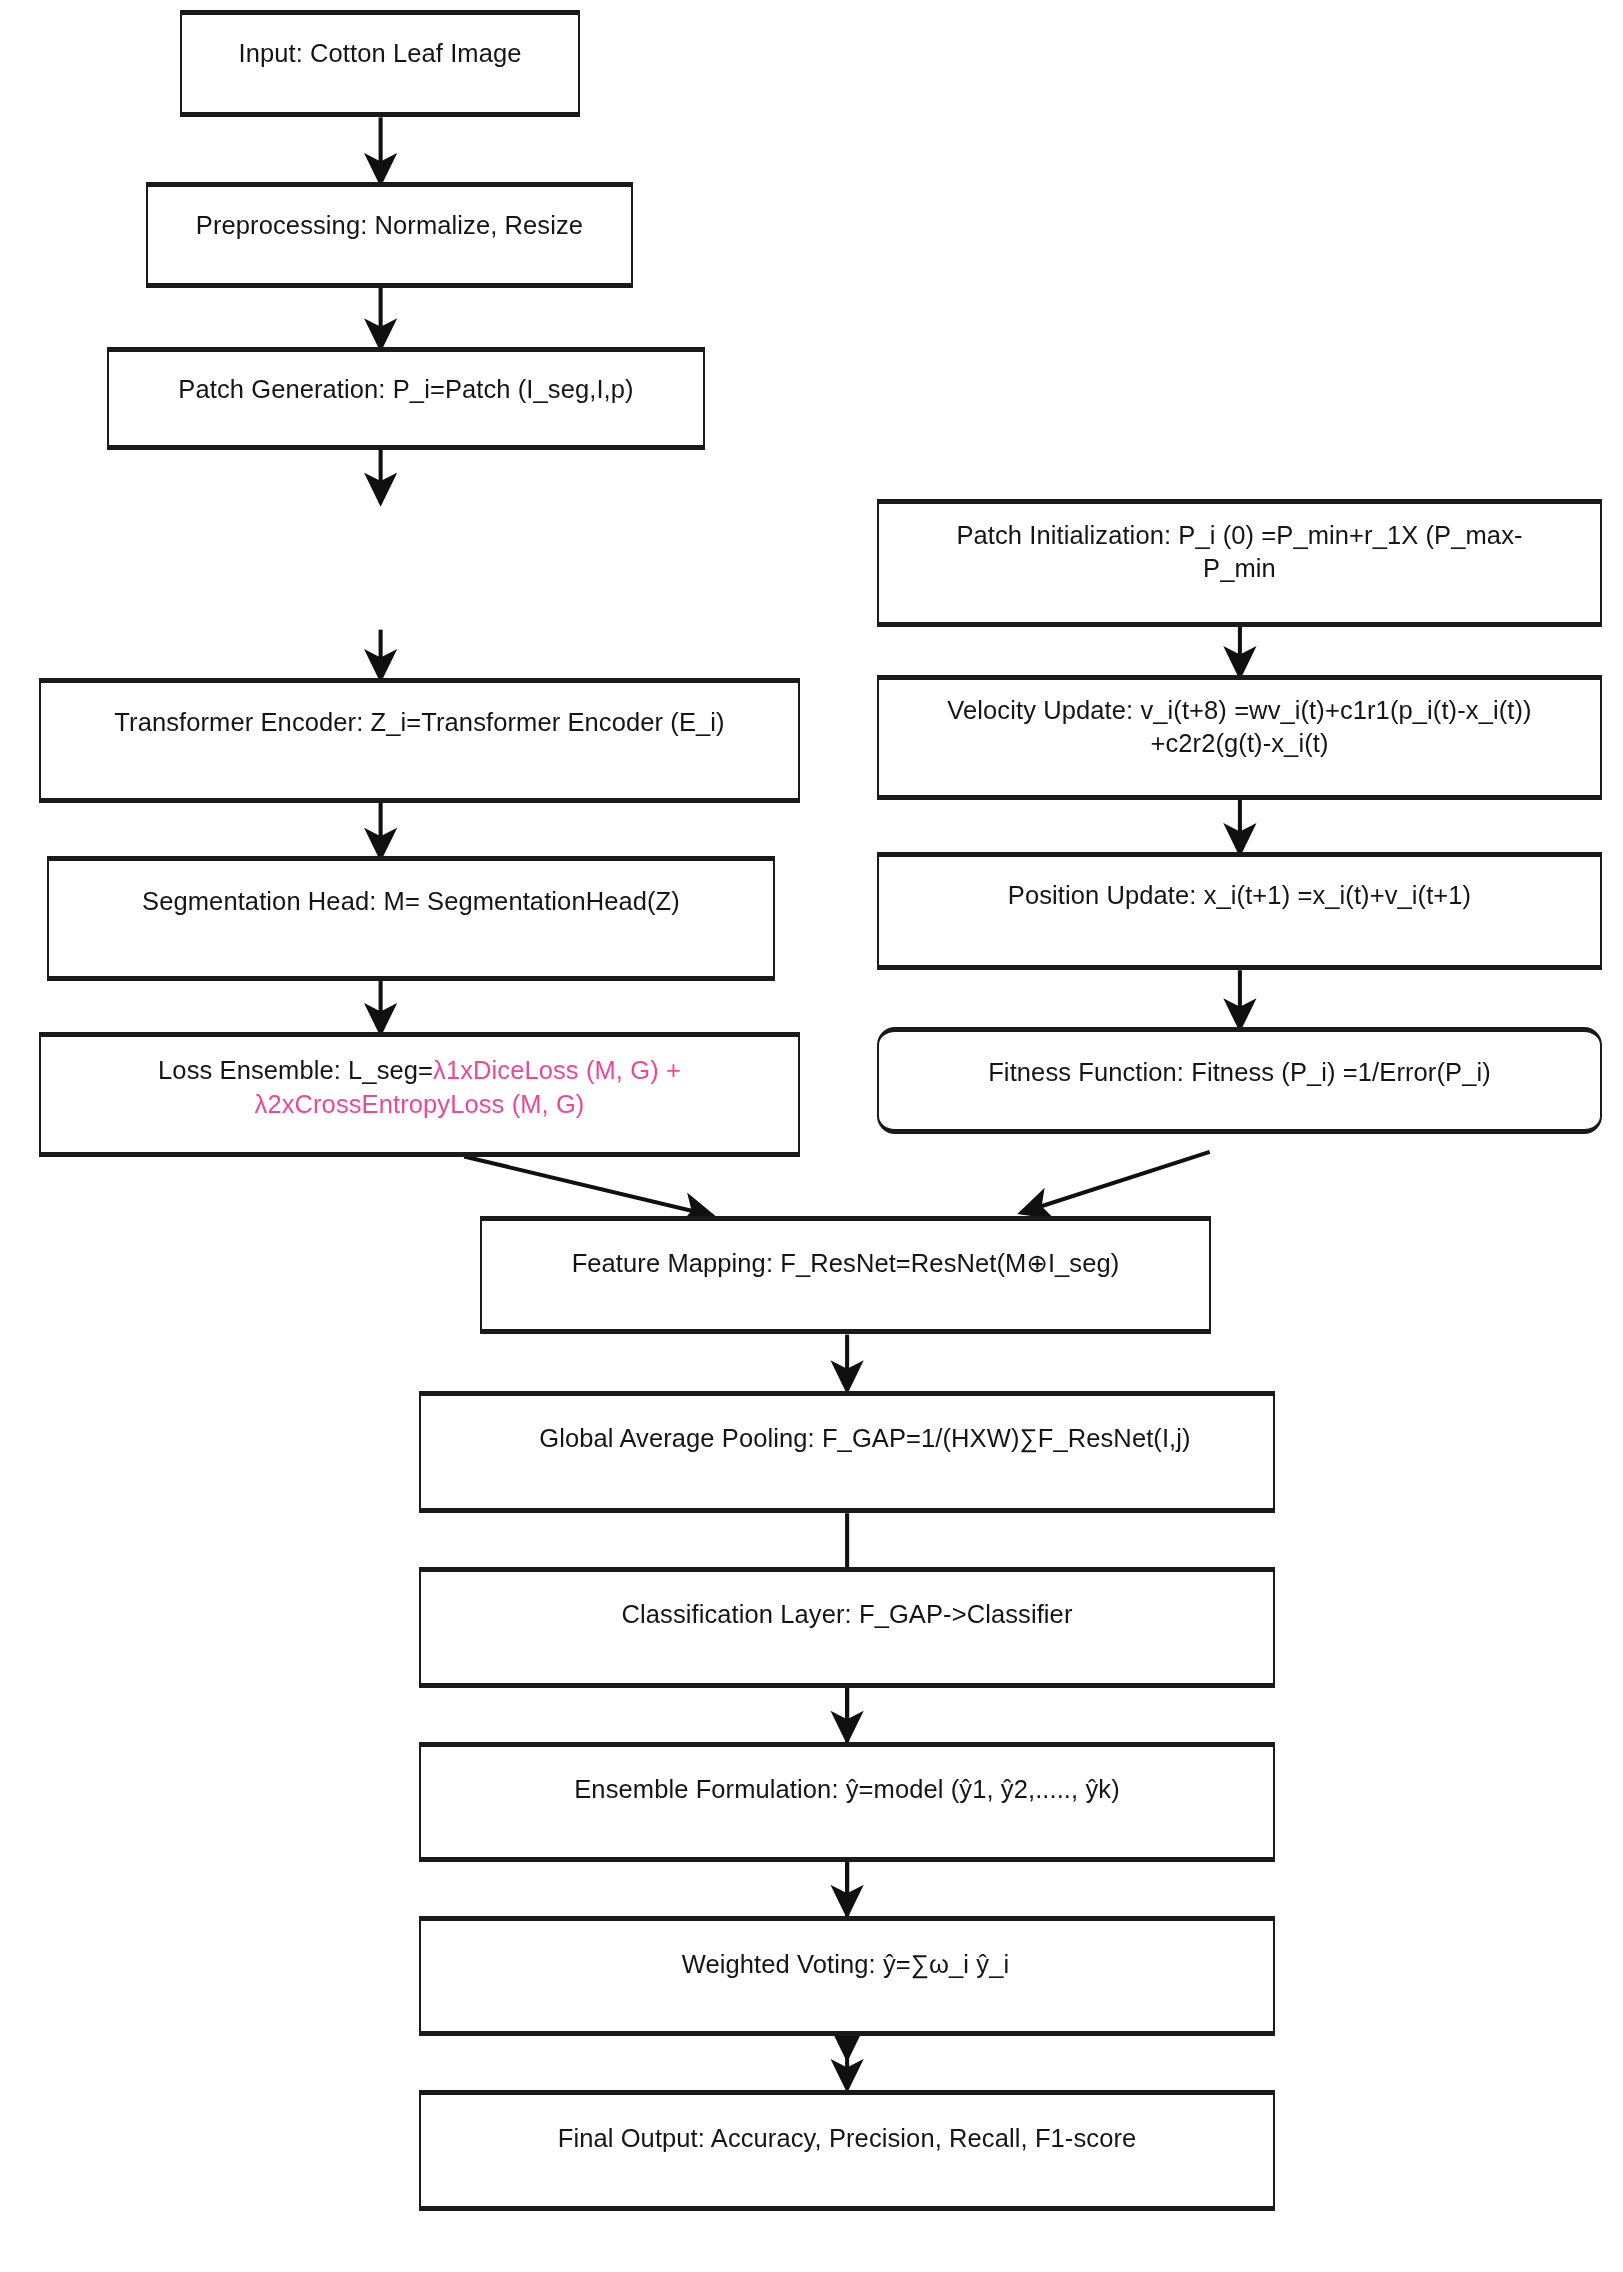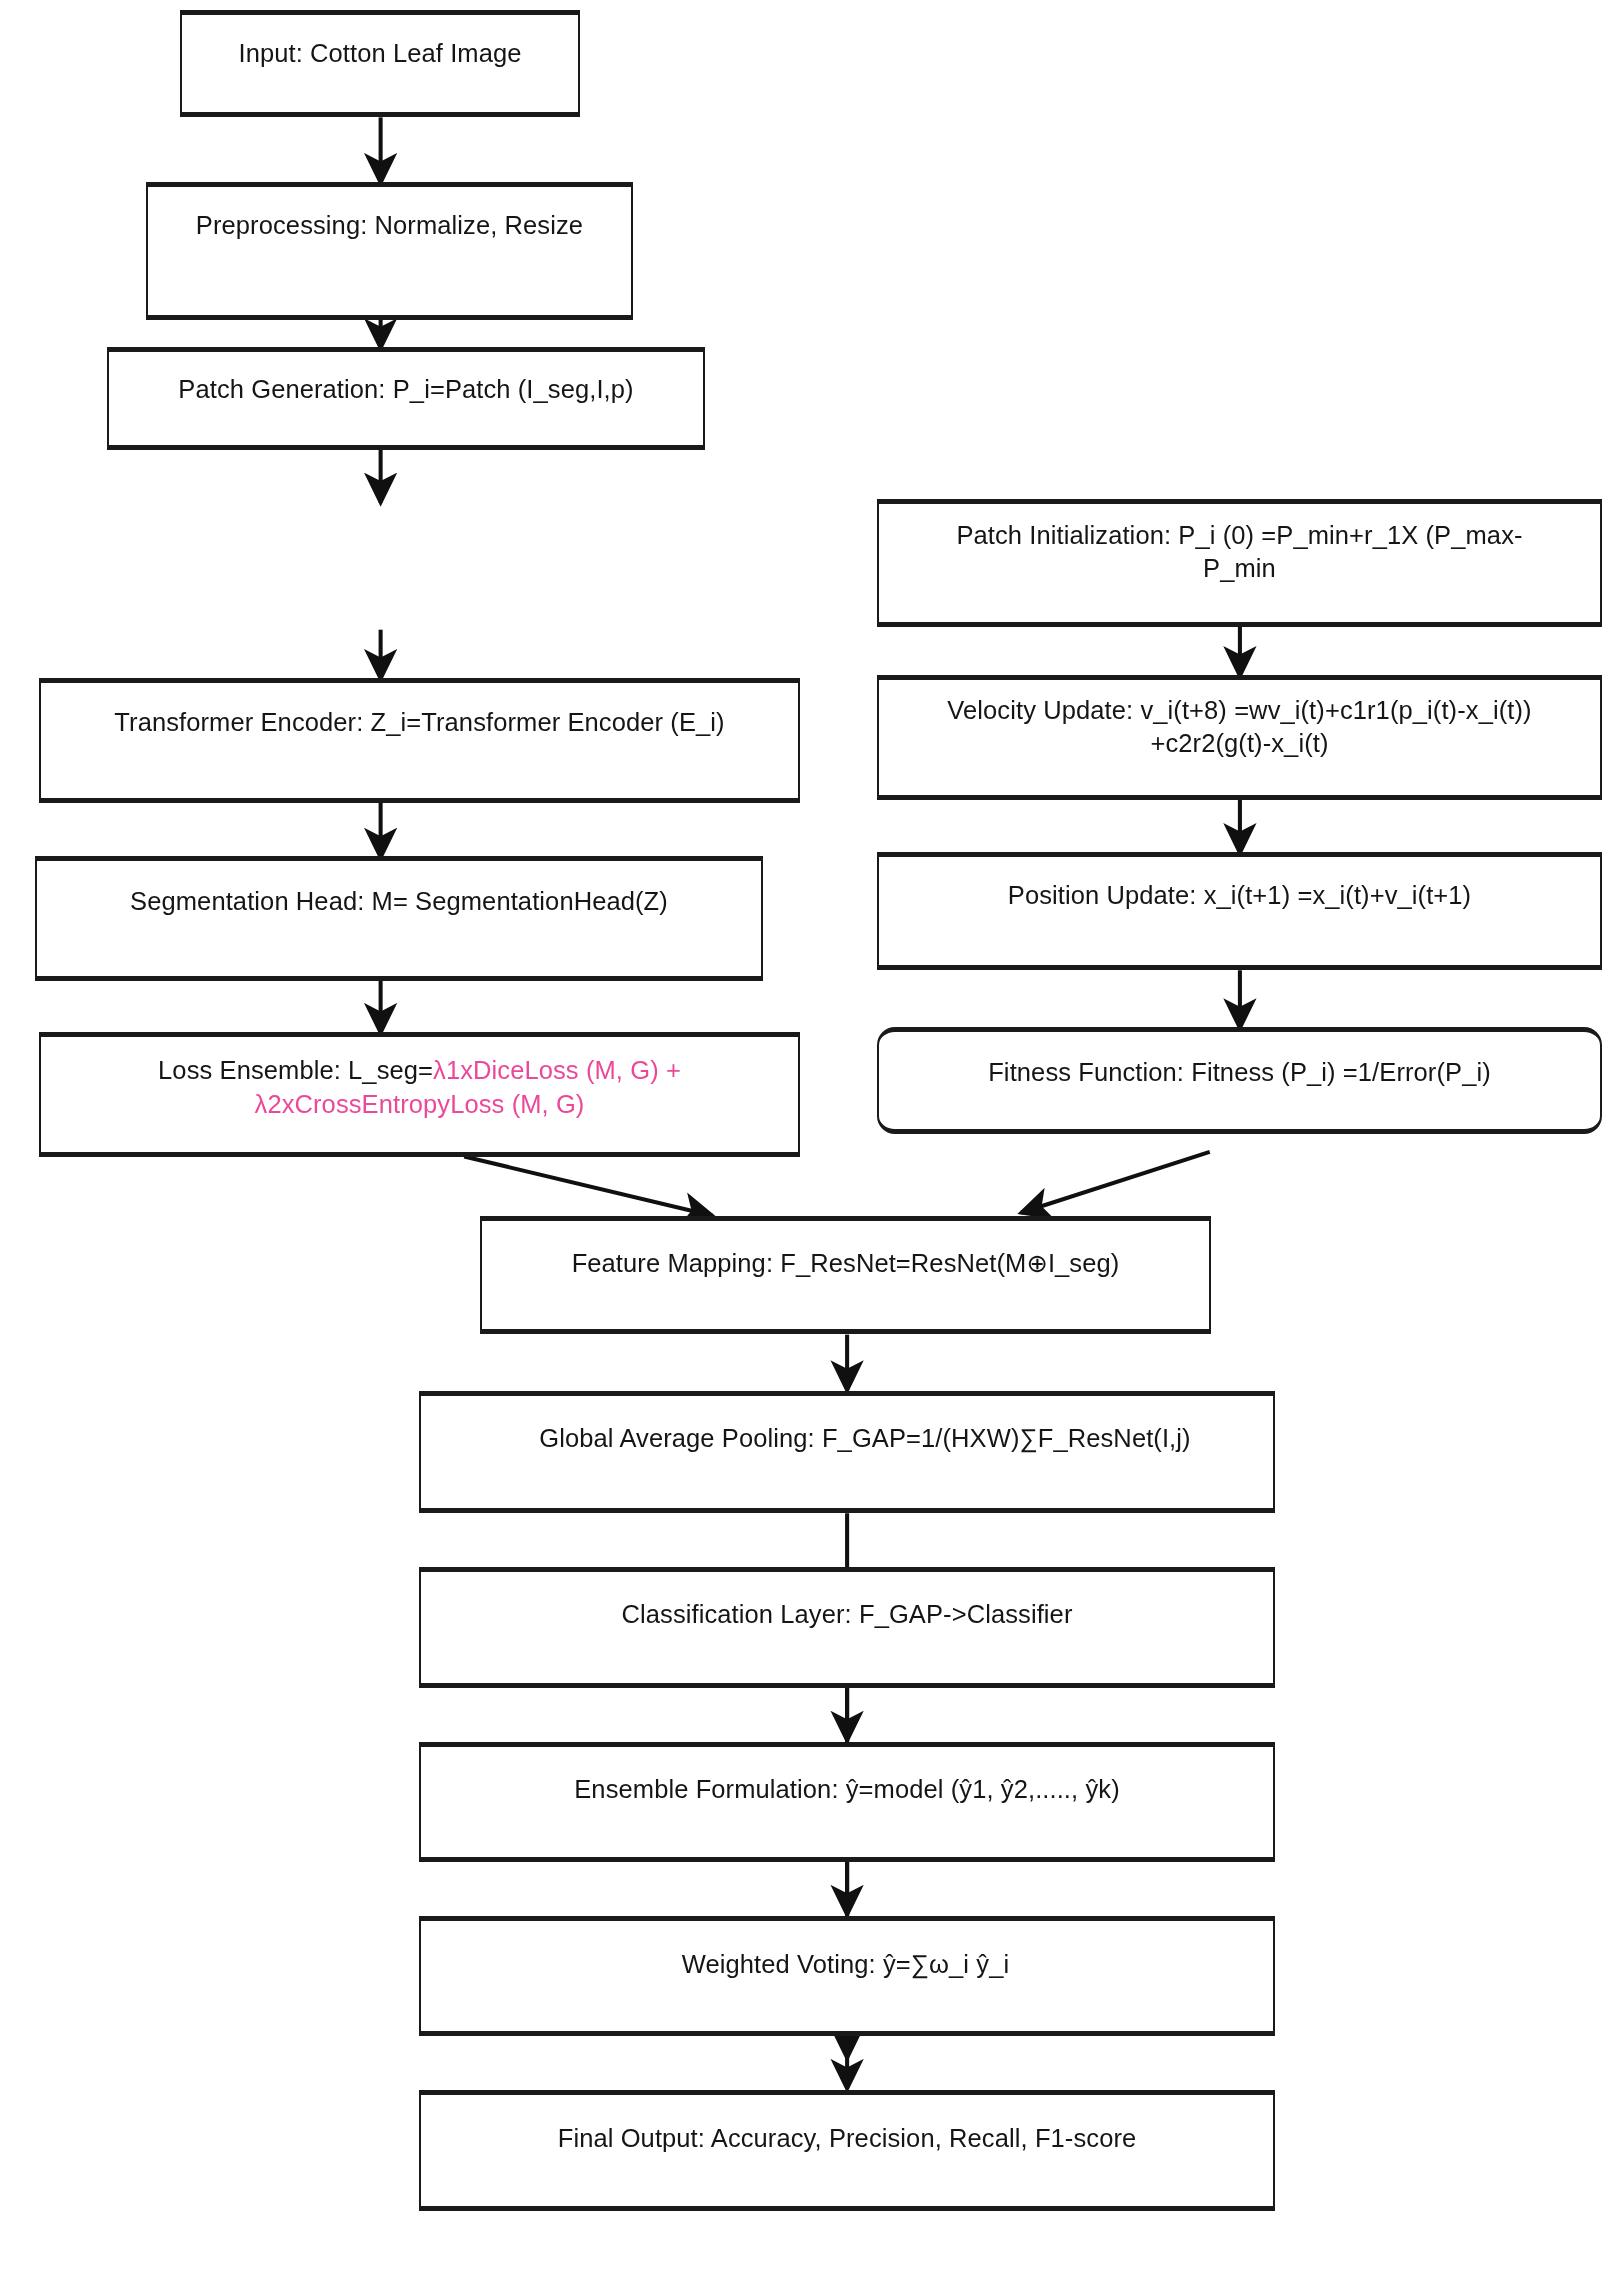--- a/index.html
+++ b/index.html
@@ -46,34 +46,34 @@
       <line x1="1460" y1="2908" x2="1460" y2="3000"></line>
       <line x1="1460" y1="3208" x2="1460" y2="3300"></line>
       <line x1="1460" y1="3508" x2="1460" y2="3600"></line>
     </g>
   </svg>
 
   <div class="node" style="left:180px;top:10.4px;width:400px;height:107px;">
     <span class="txt" style="margin-top:22px;">Input: Cotton Leaf Image</span>
   </div>
 
-  <div class="node" style="left:146px;top:182px;width:487px;height:138px;">
+  <div class="node" style="left:146px;top:182px;width:487px;height:106px;">
     <span class="txt" style="margin-top:22px;">Preprocessing: Normalize, Resize</span>
   </div>
 
   <div class="node" style="left:107px;top:347px;width:598px;height:103px;">
     <span class="txt" style="margin-top:21px;">Patch Generation: P_i=Patch (I_seg,I,p)</span>
   </div>
 
 
   <div class="node" style="left:39px;top:678px;width:761px;height:125px;">
     <span class="txt" style="margin-top:23px;">Transformer Encoder: Z_i=Transformer Encoder (E_i)</span>
   </div>
 
-  <div class="node" style="left:35px;top:856px;width:728px;height:125px;">
+  <div class="node" style="left:47px;top:856px;width:728px;height:125px;">
     <span class="txt" style="margin-top:24.4px;">Segmentation Head: M= SegmentationHead(Z)</span>
   </div>
 
   <div class="node two" style="left:39px;top:1032px;width:761px;height:125px;">
     <span class="txt" style="margin-top:17.4px;">
       <span>Loss Ensemble: L_seg=</span><span class="blue">λ1xDiceLoss (M, G) +</span><br>
       <span class="blue">λ2xCrossEntropyLoss (M, G)</span>
     </span>
   </div>
 

